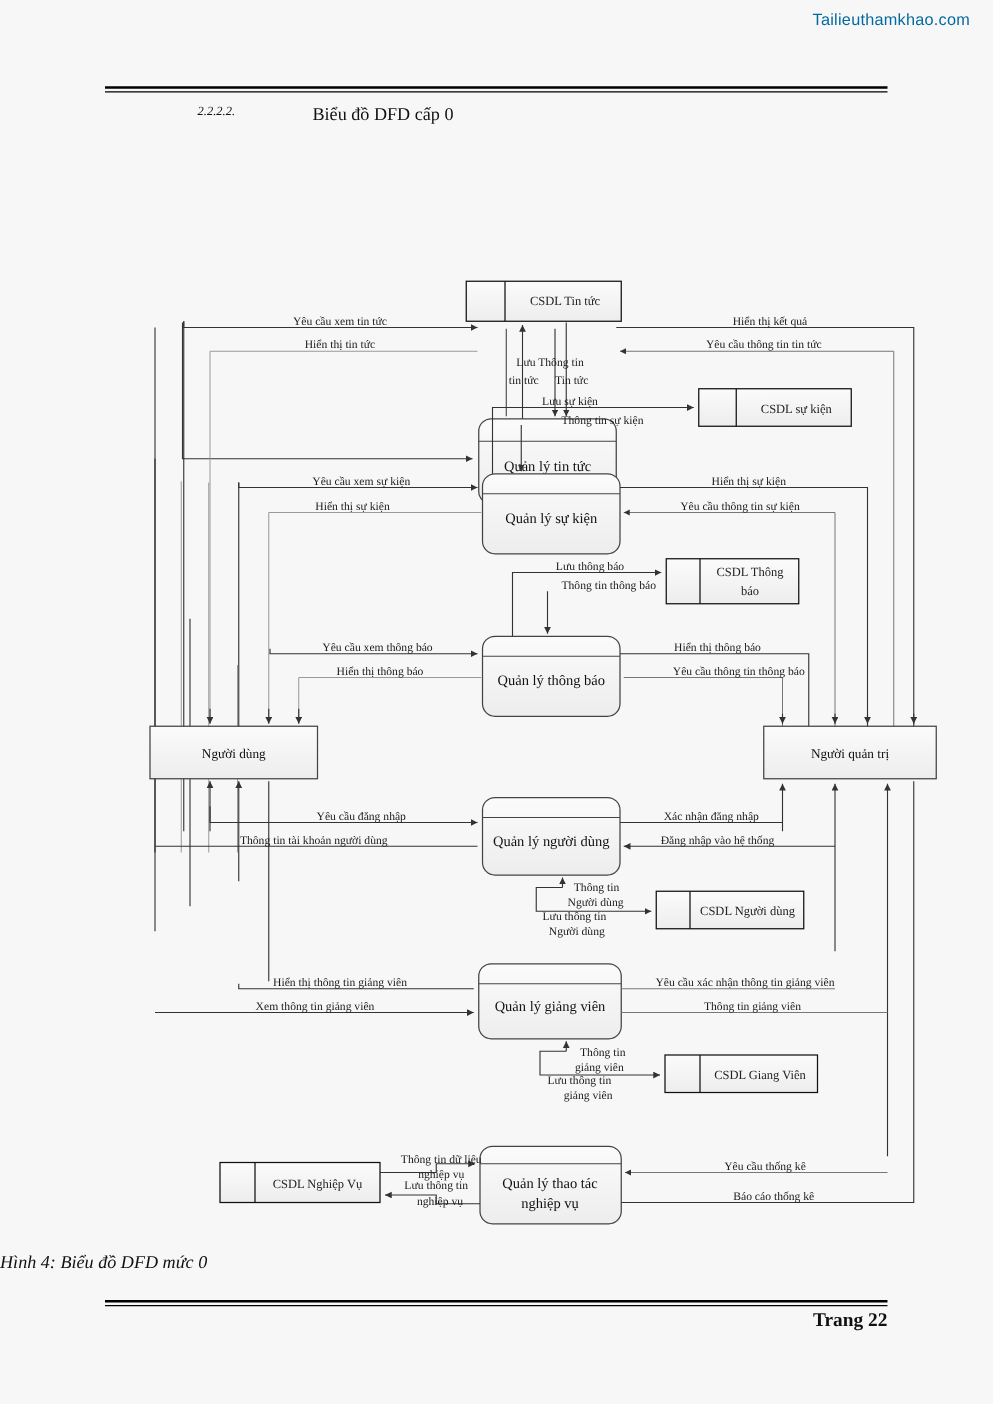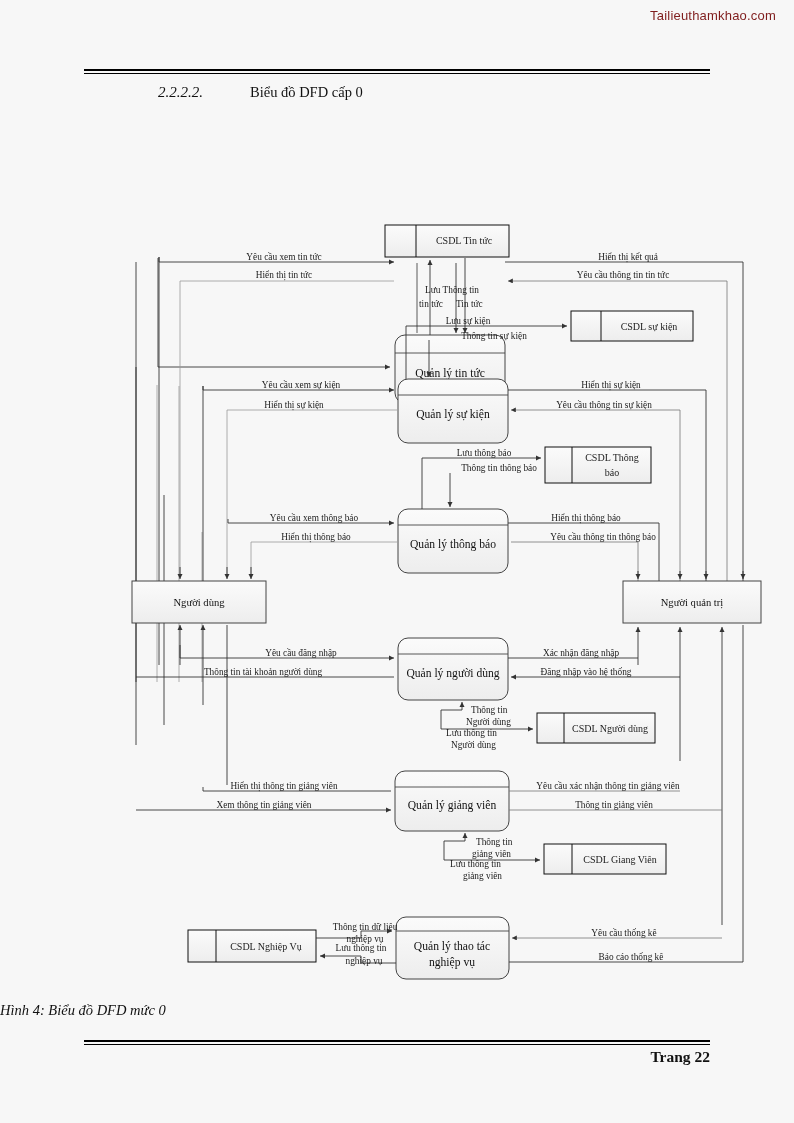--- a/index.html
+++ b/index.html
@@ -9,44 +9,44 @@
     font-family:"Liberation Serif", serif;
     color:#111;
     position:relative;
     overflow:hidden;
   }
   .page{position:absolute;inset:0;background:#f7f7f7;}
 
   .watermark{
     position:absolute;top:8px;right:18px;
     font-family:"Liberation Sans", sans-serif;
-    font-size:13px;color:#7f1d1d;letter-spacing:.2px;
+    font-size:13px;color:#0369a1;letter-spacing:.2px;
   }
 
   .hdr{
     position:absolute;left:84px;right:84px;top:44px;
     display:flex;align-items:baseline;
   }
   .hdr-left{font-weight:bold;font-size:16px;white-space:nowrap;}
   .hdr-right{font-weight:bold;font-size:16px;white-space:nowrap;margin-left:auto;margin-right:6px;}
   .hdr-rule{
     position:absolute;left:84px;right:84px;top:69px;
     border-top:2.4px solid #000;border-bottom:1.2px solid #000;height:2px;
   }
 
   .section-no{
     position:absolute;left:158px;top:84px;
-    font-style:italic;font-size:15px;
+    font-style:italic;font-size:10px;
   }
   .section-title{
     position:absolute;left:234px;top:84px;
     font-size:14.5px;margin-left:16px;
   }
 
-  .diagram{position:absolute;left:16px;top:105px;width:684px;height:890px;}
+  .diagram{position:absolute;left:4px;top:105px;width:684px;height:890px;}
   svg{display:block;}
 
   .caption{
     position:absolute;left:0;right:0;top:1002px;
     text-align:left;font-style:italic;font-size:14.5px;
   }
 
   .ftr-rule{
     position:absolute;left:84px;right:84px;top:1040px;
     border-top:2.6px solid #000;border-bottom:1.2px solid #000;height:2px;

